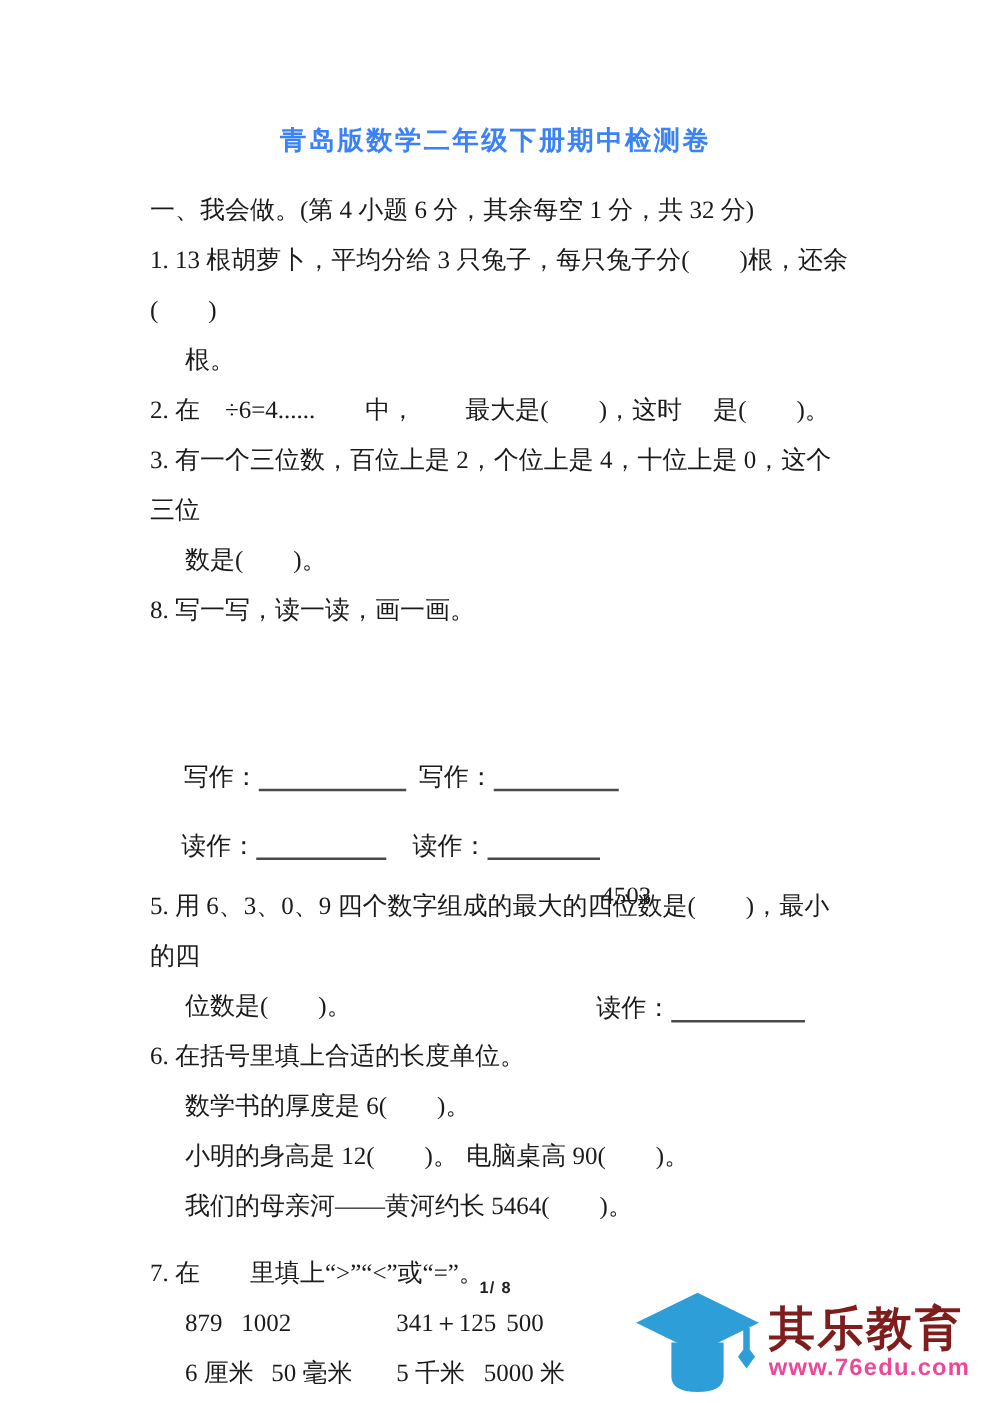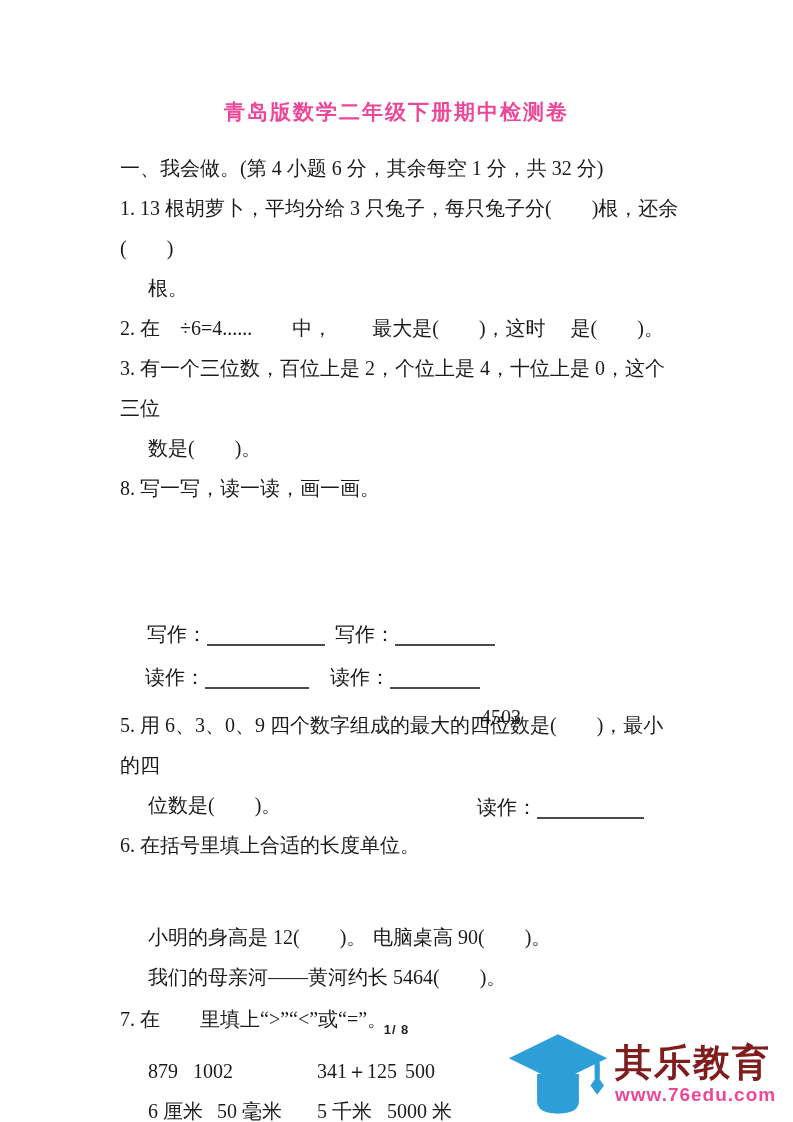--- a/index.html
+++ b/index.html
@@ -3,28 +3,28 @@
 <meta charset="utf-8">
 <style>
   html,body{margin:0;padding:0;background:#ffffff;}
   .page{
     position:relative;width:793px;height:1122px;background:#ffffff;overflow:hidden;
     font-family:"Liberation Serif","DejaVu Serif",serif;color:#1b1b1b;
   }
   .title{
     position:absolute;top:98px;left:0;width:100%;margin:0;text-align:center;
     font-size:21px;font-weight:bold;letter-spacing:2px;
-    font-family:"Liberation Sans","DejaVu Sans",sans-serif;color:#ec4899;
+    font-family:"Liberation Sans","DejaVu Sans",sans-serif;color:#3b82f6;
   }
   .content{position:absolute;top:148px;left:120px;width:562px;font-size:20px;}
   .line{line-height:40px;white-space:pre-wrap;}
   .indent{padding-left:28px;}
   .img-gap{height:94px;}
   .row{position:relative;height:40px;}
-  .row .abs{position:absolute;top:12px;line-height:40px;white-space:pre;}
+  .row .abs{position:absolute;top:0;line-height:40px;white-space:pre;}
   .read-row{position:relative;height:60px;}
   .read-row .abs{position:absolute;line-height:30px;white-space:pre;}
   .blank{
     display:inline-block;height:12px;border-bottom:2px solid #4a4a4a;
     vertical-align:-5px;
   }
   .w118{width:118px}.w100{width:100px}.w104{width:104px}.w90{width:90px}.w107{width:107px}
   .mt3{margin-top:3px}.mt14{margin-top:14px}
   .footer{
     position:absolute;top:1022px;left:0;width:100%;text-align:center;
@@ -72,20 +72,21 @@
         <span style="display:block;padding-left:4px">4503</span>
         <span style="display:block"><span>读作：</span><span class="blank w107"></span></span>
       </span>
     </div>
 
     <div class="line mt3">5. 用 6、3、0、9 四个数字组成的最大的四位数是(　　)，最小的四</div>
     <div class="line indent">位数是(　　)。</div>
 
     <div class="line">6. 在括号里填上合适的长度单位。</div>
     <div class="row">
+      <span class="abs" style="left:28px">数学书的厚度是 6(　　)。</span>
     </div>
     <div class="row">
       <span class="abs" style="left:28px">小明的身高是 12(　　)。</span>
       <span class="abs" style="left:253px">电脑桌高 90(　　)。</span>
     </div>
     <div class="row">
       <span class="abs" style="left:28px">我们的母亲河——黄河约长 5464(　　)。</span>
     </div>
 
     <div class="line mt14">7. 在　　里填上“&gt;”“&lt;”或“=”。</div>

